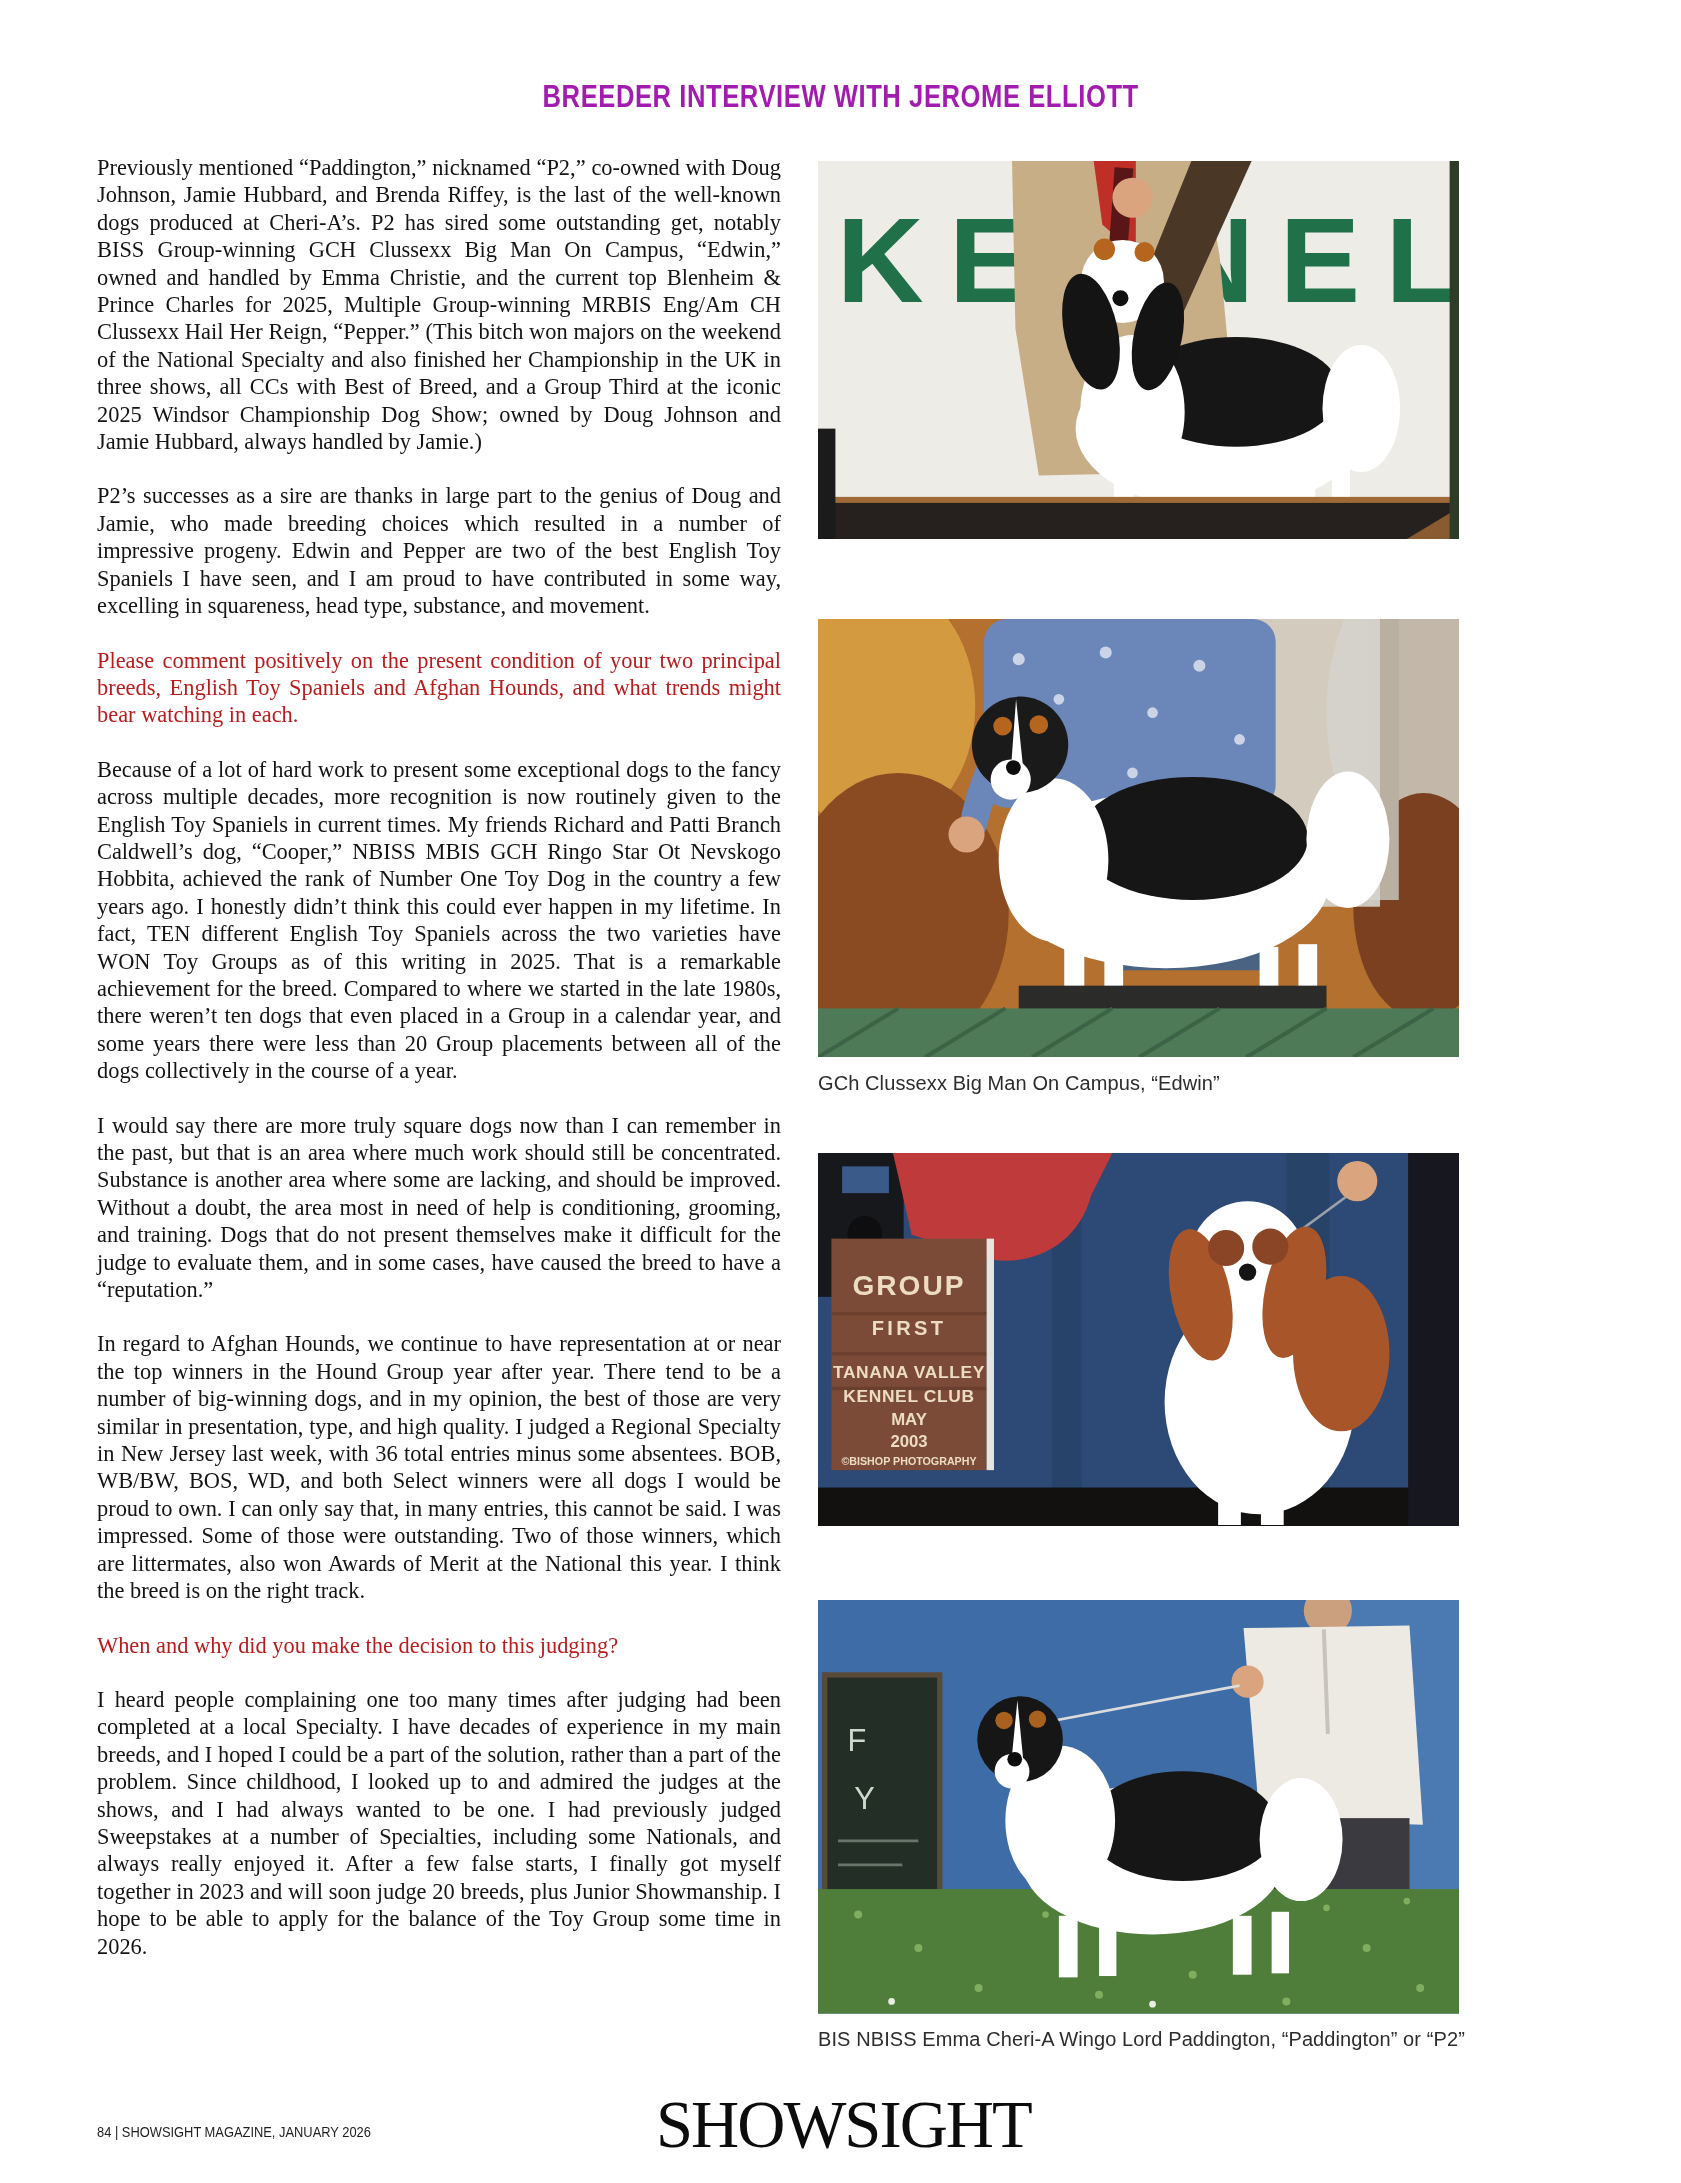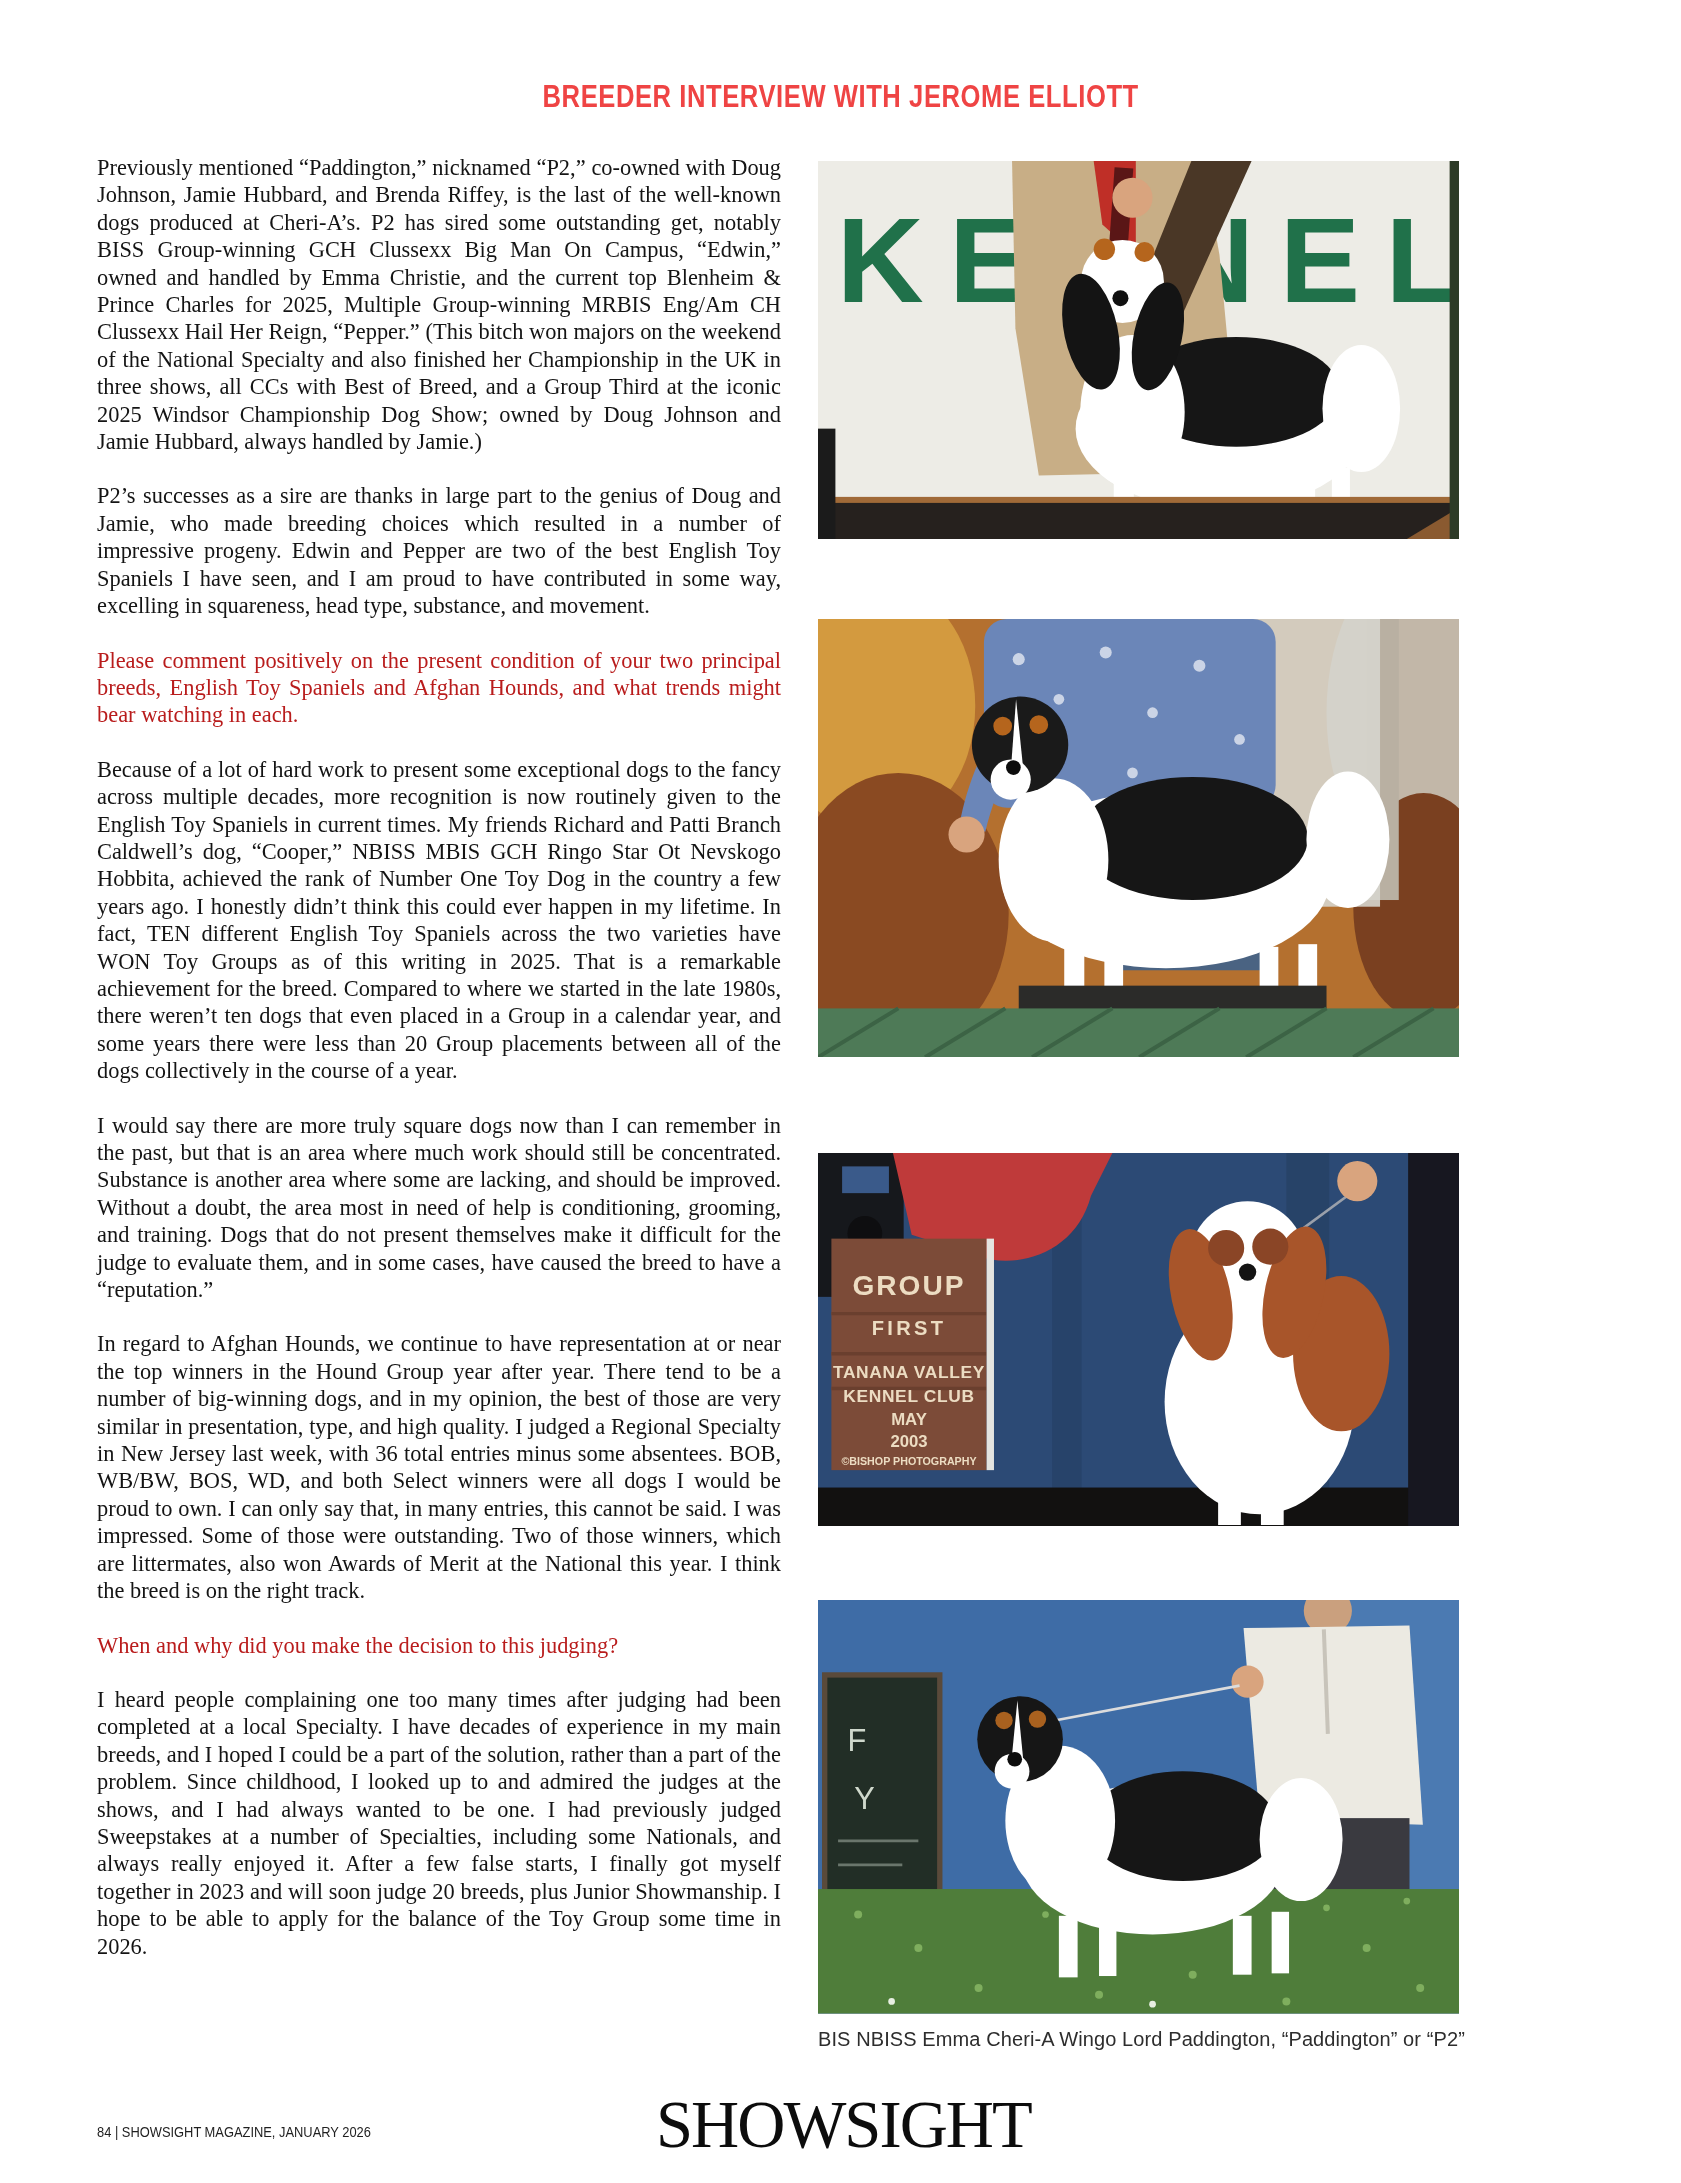--- a/index.html
+++ b/index.html
@@ -1,21 +1,21 @@
 <!DOCTYPE html>
 <html style="font-size:10.7px"><head>
 <meta charset="utf-8">
 <style>
   *{margin:0;padding:0;box-sizing:border-box}
   html,body{background:#ffffff}
   body{width:1681px;height:2183px;font-family:"Liberation Serif",serif;color:#1c1c1c}
   .page{position:relative;width:1681px;height:2183px;background:#ffffff;overflow:hidden}
 
   .title{position:absolute;top:78px;left:0;width:1681px;text-align:center;
-         font-family:"Liberation Sans",sans-serif;font-size:32px;color:#ef4444;white-space:nowrap}
+         font-family:"Liberation Sans",sans-serif;font-size:32px;color:#a21caf;white-space:nowrap}
   .title span{display:inline-block;transform:scaleX(.80);transform-origin:center;letter-spacing:0.7px}
 
   .col-text{position:absolute;left:97px;top:154px;width:684px;
             font-size:22.4px;line-height:27.4px;text-align:justify;color:#141414}
   .col-text p{margin-bottom:27px}
   .col-text p.question{font-weight:400;color:#b91c1c}
 
   figure{position:absolute;left:818px;width:641px}
   figure svg{display:block;width:641px;background:#dddddd}
   figcaption{margin-top:14.7px;font-family:"Liberation Sans",sans-serif;font-size:20px;
@@ -127,20 +127,21 @@
         <rect x="428" y="495" width="28" height="66" fill="#ffffff"></rect>
         <rect x="660" y="490" width="28" height="70" fill="#ffffff"></rect>
         <rect x="718" y="486" width="28" height="72" fill="#ffffff"></rect>
       </g>
       <rect x="300" y="548" width="460" height="66" fill="#2b2b29"></rect>
       <g>
         <rect x="0" y="582" width="958" height="73" fill="#4e7a57"></rect>
         <path d="M0,655 L120,582 M160,655 L280,582 M320,655 L440,582 M480,655 L600,582 M640,655 L760,582 M800,655 L920,582" stroke="#3c6345" stroke-width="6" fill="none"></path>
       </g>
     </svg>
+    <figcaption>GCh Clussexx Big Man On Campus, “Edwin”</figcaption>
   </figure>
 
   <figure style="top:1153px">
     <svg viewBox="0 0 958 558">
       <rect width="958" height="558" fill="#2c4a75"></rect>
       <rect x="350" y="0" width="44" height="558" fill="#27436a"></rect>
       <rect x="700" y="0" width="64" height="558" fill="#24405f" opacity=".6"></rect>
       <g>
         <rect x="0" y="0" width="128" height="215" fill="#16181c"></rect>
         <circle cx="70" cy="120" r="26" fill="#0e0e10"></circle>

